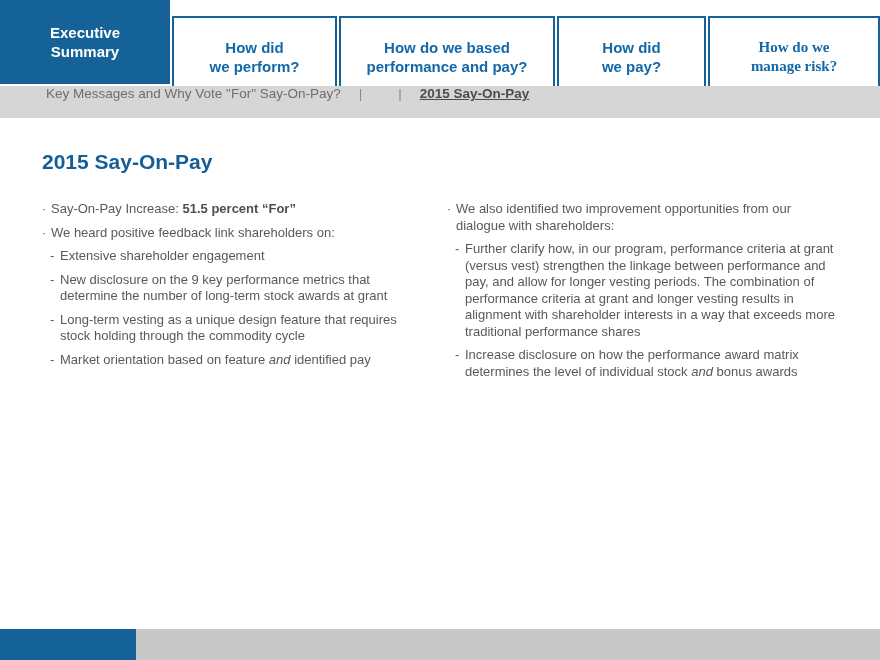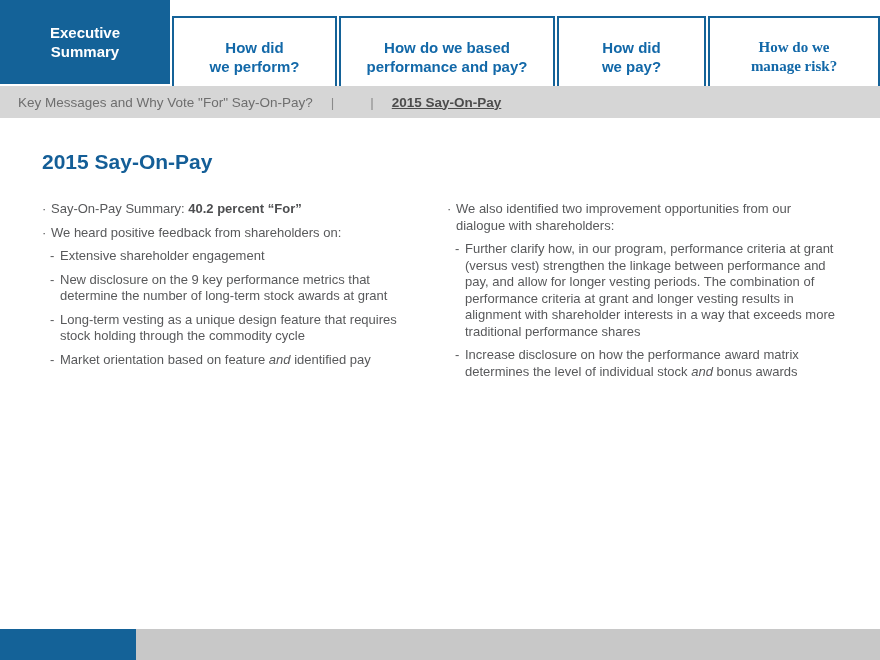--- a/index.html
+++ b/index.html
@@ -42,22 +42,22 @@
   .tab.w2 { width: 165px; }
   .tab.w3 { width: 216px; }
   .tab.w4 { width: 149px; }
   .tab.w5 { flex: 1; font-family: Liberation Serif, serif; }
 
   
   .graybar {
     position: absolute; top: 86px; left: 0;
     width: 880px; height: 32px;
     background: #d6d6d6;
-    display: flex; align-items: center;
-    padding-left: 18px;
+    display: flex; align-items: flex-start;
+    padding-left: 46px;
     font-size: 13.5px;
     color: #6e6e6e;
   }
   .crumb { cursor: pointer; }
   .crumb.active {
     font-weight: bold;
     color: #4c4c4c;
     text-decoration: underline;
   }
   .crumb-sep { margin: 0 18px; color: #8a8a8a; }
@@ -126,25 +126,25 @@
 </div>
 
 <div class="content">
   <div class="page-title">2015 Say-On-Pay</div>
 
   <div class="columns">
 
     <div class="col-left">
       <div class="bullet">
         <span class="mk">·</span>
-        <span class="tx"><span>Say-On-Pay Summary: </span><span class="b">40.2 percent “For”</span></span>
+        <span class="tx"><span>Say-On-Pay Increase: </span><span class="b">51.5 percent “For”</span></span>
       </div>
       <div class="bullet">
         <span class="mk">·</span>
-        <span class="tx">We heard positive feedback from shareholders on:</span>
+        <span class="tx">We heard positive feedback link shareholders on:</span>
       </div>
       <div class="sub">
         <span class="mk">-</span>
         <span class="tx">Extensive shareholder engagement</span>
       </div>
       <div class="sub">
         <span class="mk">-</span>
         <span class="tx">New disclosure on the 9 key performance metrics that determine the number of long-term stock awards at grant</span>
       </div>
       <div class="sub">

